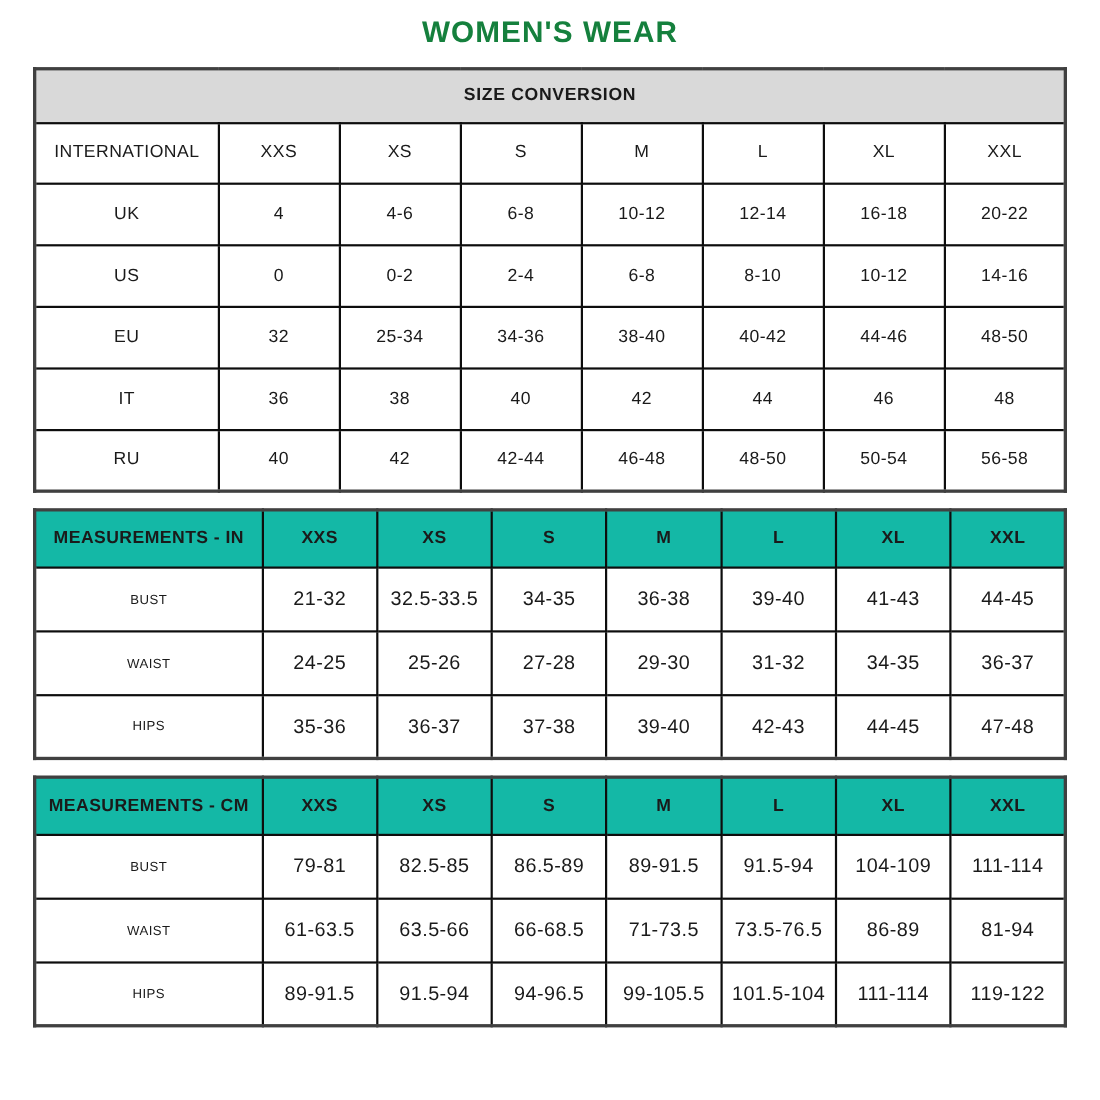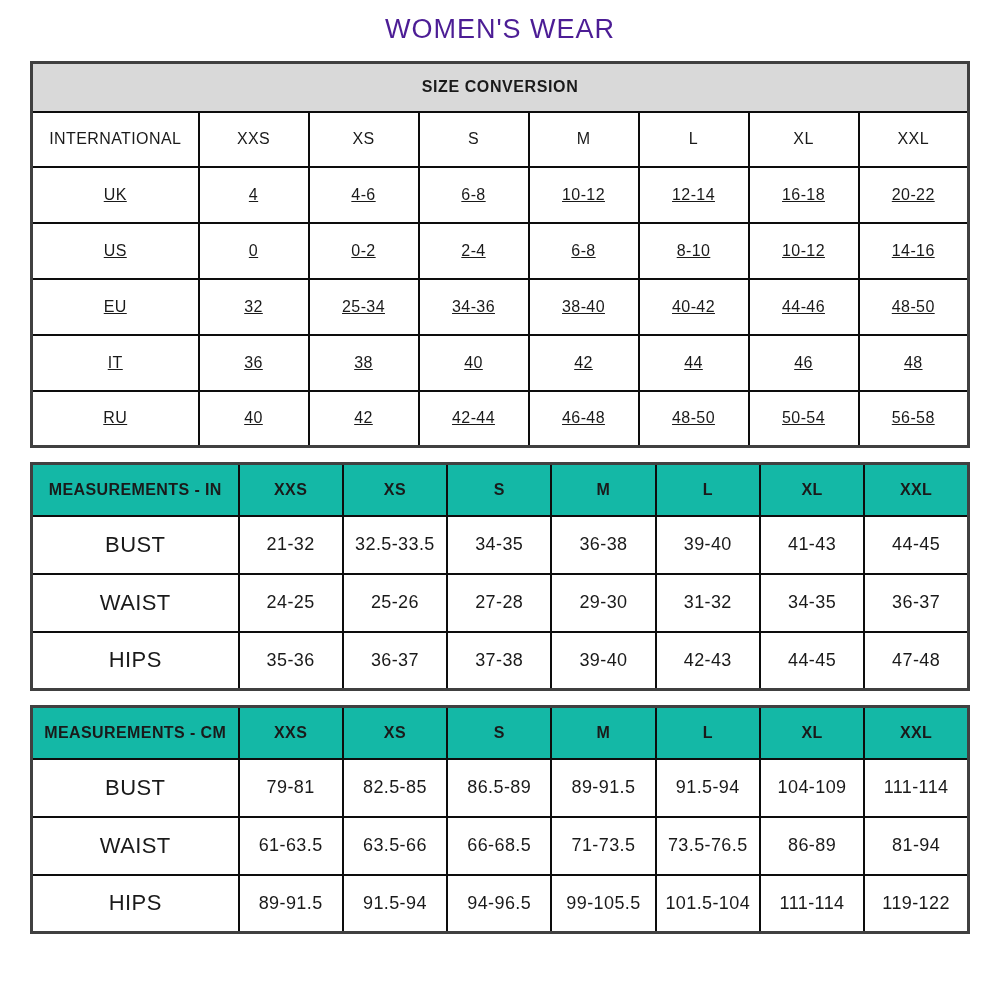--- a/index.html
+++ b/index.html
@@ -8,24 +8,24 @@
     background: #ffffff;
     font-family: "Liberation Sans", sans-serif;
     color: #1a1a1a;
     overflow: hidden;
   }
   .page { padding: 14px 30px 0 30px; }
 
   .page-title {
     text-align: center;
     font-size: 27px;
-    font-weight: 400;
+    font-weight: 700;
     letter-spacing: 1px;
     margin-bottom: 16px;
-    color: #4c1d95;
+    color: #15803d;
   }
 
   table {
     width: 940px;
     border-collapse: collapse;
     border: 3px solid #404040;
     table-layout: fixed;
     margin-bottom: 14px;
   }
   td, th {
@@ -46,38 +46,37 @@
   }
   .size-table .header-row td {
     height: 55px;
     font-size: 16px;
     font-weight: 400;
   }
   .size-table tbody td {
     height: 56px;
     font-size: 16px;
     font-weight: 400;
-    text-decoration: underline;
   }
   .size-table col.label-col { width: 167px; }
 
   
   .meas-table .header-row th {
     background: #14b8a6;
     height: 52px;
     font-size: 16px;
     font-weight: 700;
   }
   .meas-table tbody td {
     height: 58px;
     font-size: 18px;
     font-weight: 400;
   }
   .meas-table tbody td.row-label {
-    font-size: 22px;
+    font-size: 12px;
   }
   .meas-table col.label-col { width: 207px; }
 </style>
 </head>
 <body>
 
 <div class="page">
 
   <h1 class="page-title">WOMEN'S WEAR</h1>
 

